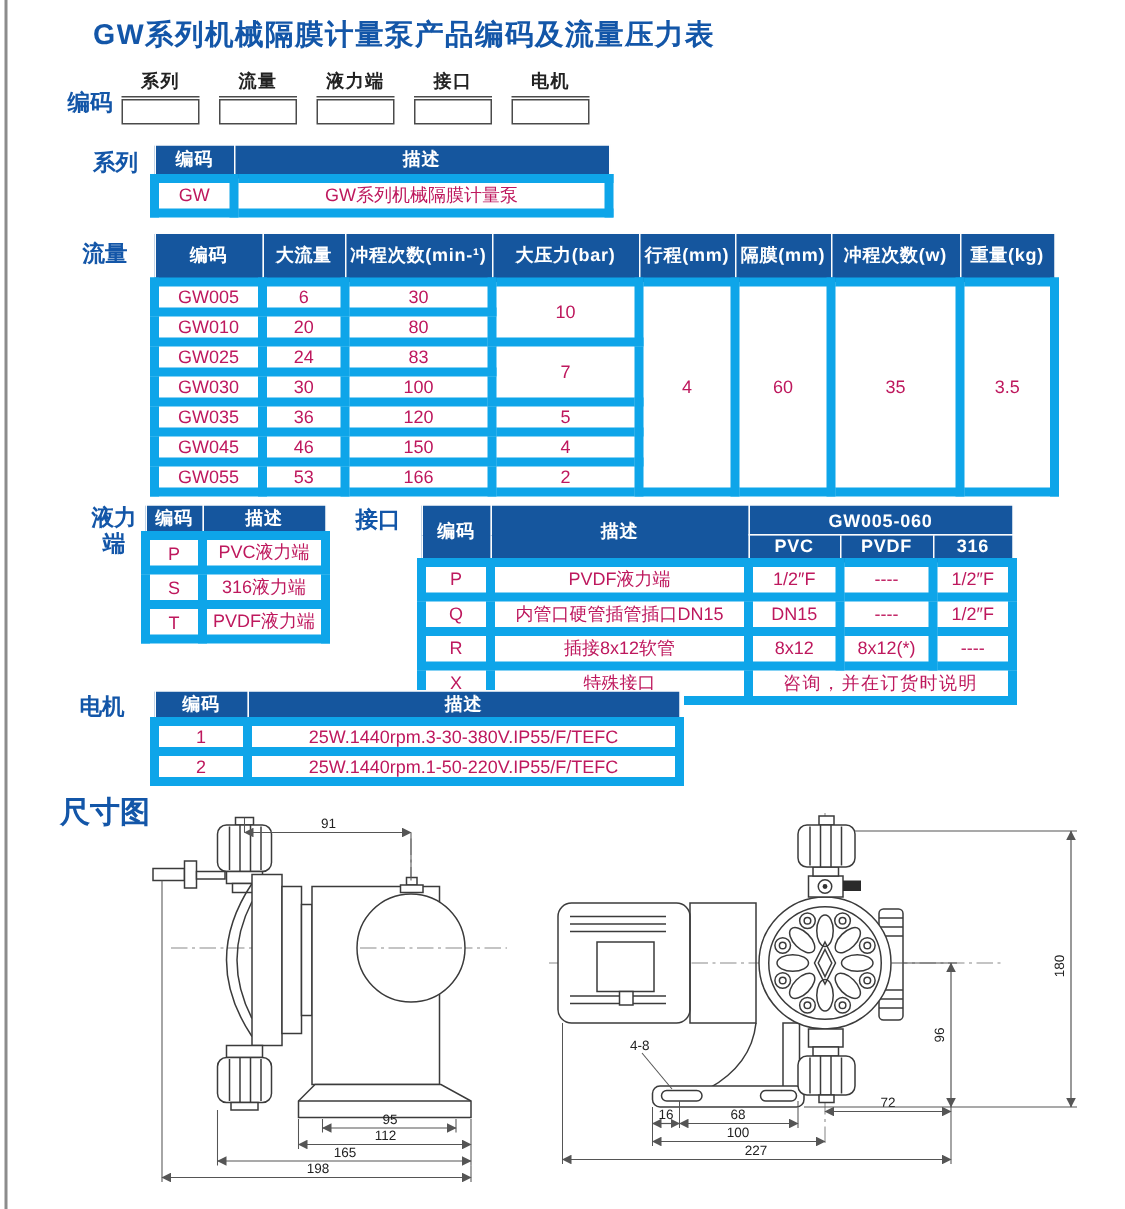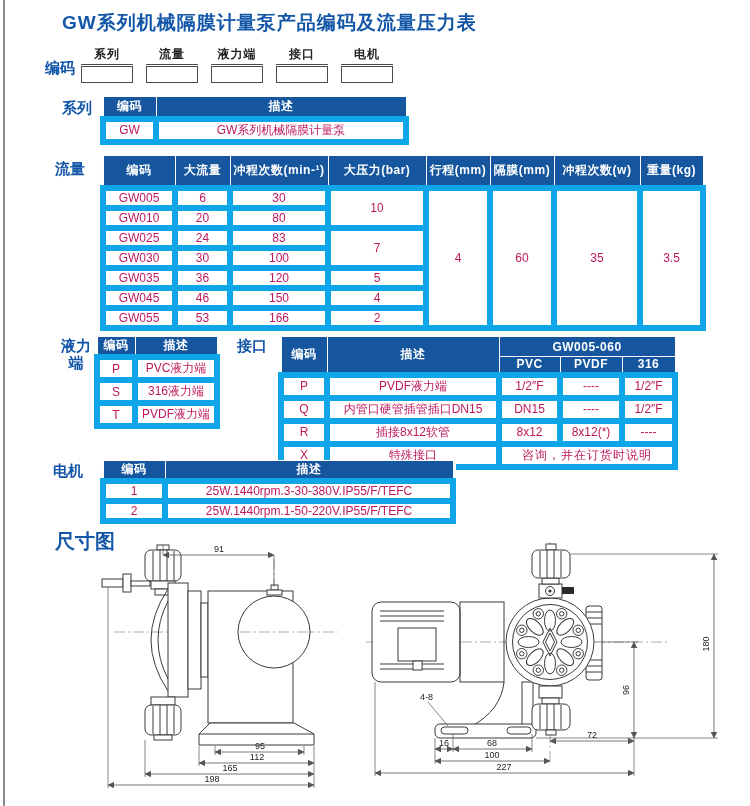--- a/index.html
+++ b/index.html
@@ -249,21 +249,21 @@
     <td>1</td>
     <td>25W.1440rpm.3-30-380V.IP55/F/TEFC</td>
   </tr>
   <tr class="h20">
     <td>2</td>
     <td>25W.1440rpm.1-50-220V.IP55/F/TEFC</td>
   </tr>
 </tbody>
   </table>
 
-<span class="sec-label big" style="left:55px;top:528px">尺寸图</span>
+<span class="sec-label big" style="left:40px;top:528px">尺寸图</span>
 
 <svg style="left:98px;top:543px" width="252" height="258" viewBox="0 0 252 258">
   <defs>
     <marker id="arL" viewBox="0 0 8 8" refX="7.5" refY="4" markerWidth="8" markerHeight="8" orient="auto-start-reverse">
       <path d="M0 0 L8 4 L0 8 Z" fill="#555"></path>
     </marker>
   </defs>
   <g>
 
     <line class="cl" x1="16" y1="89" x2="240" y2="89"></line>

